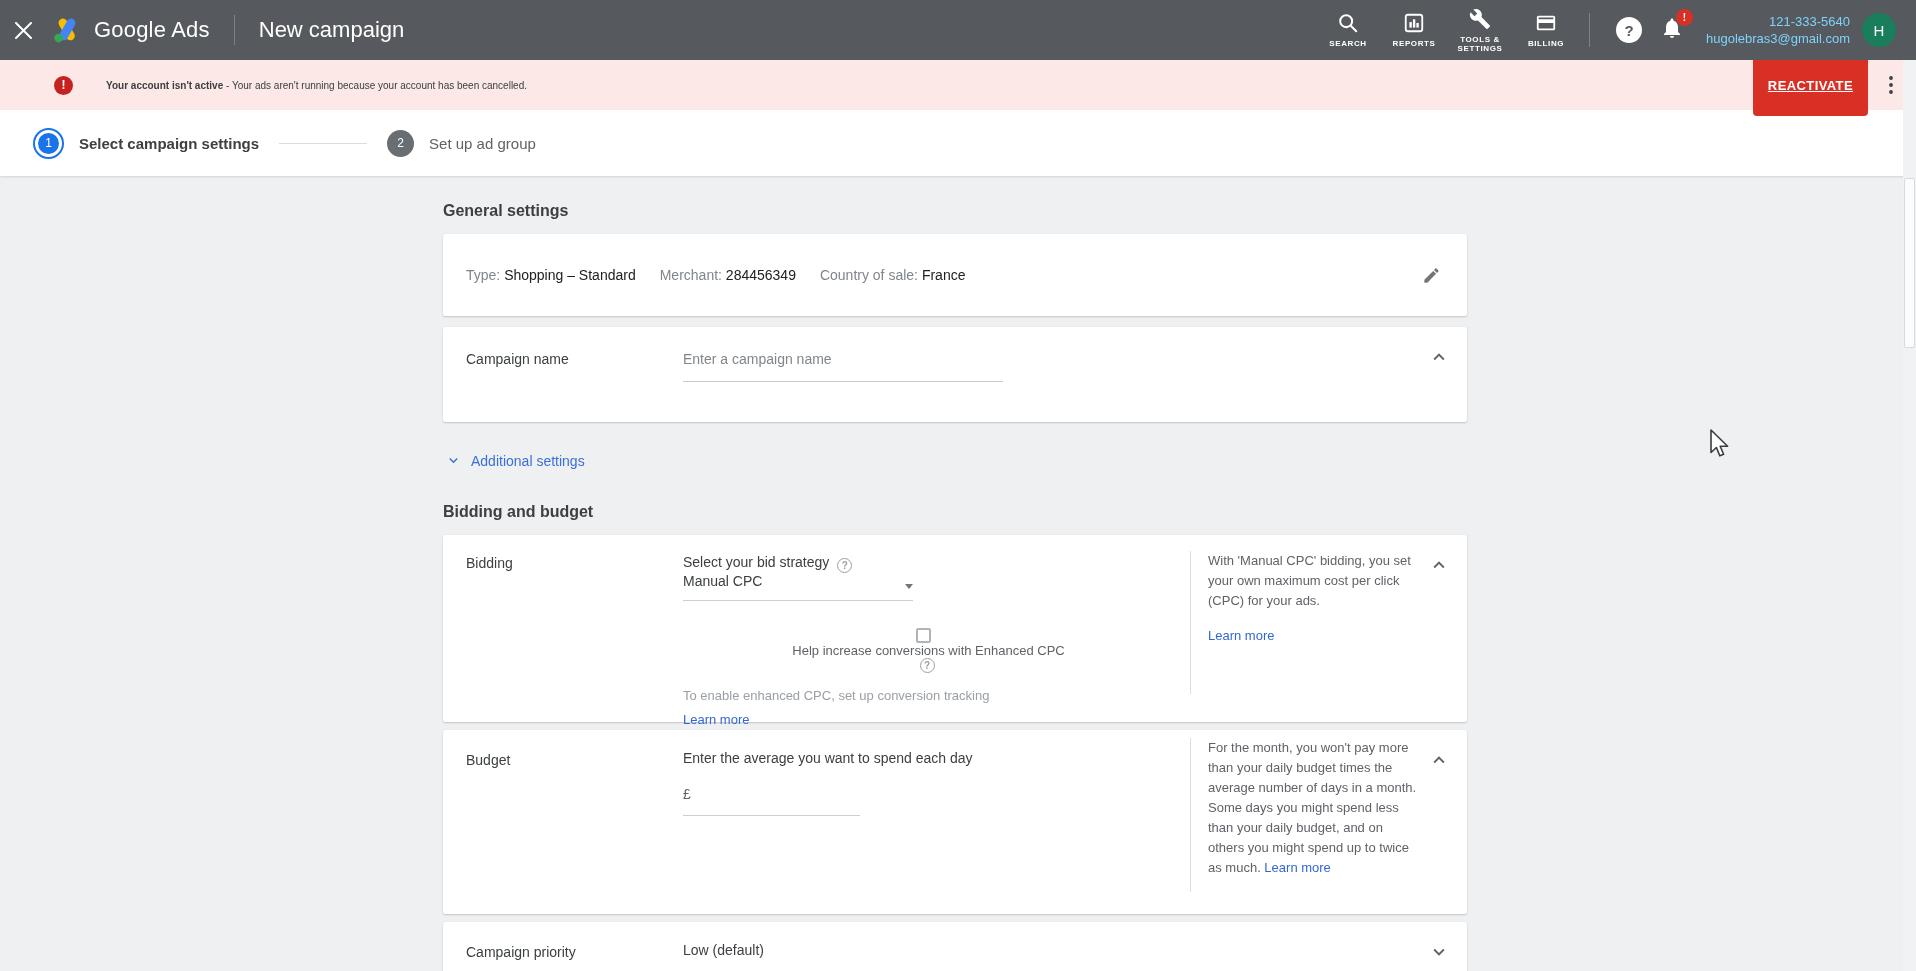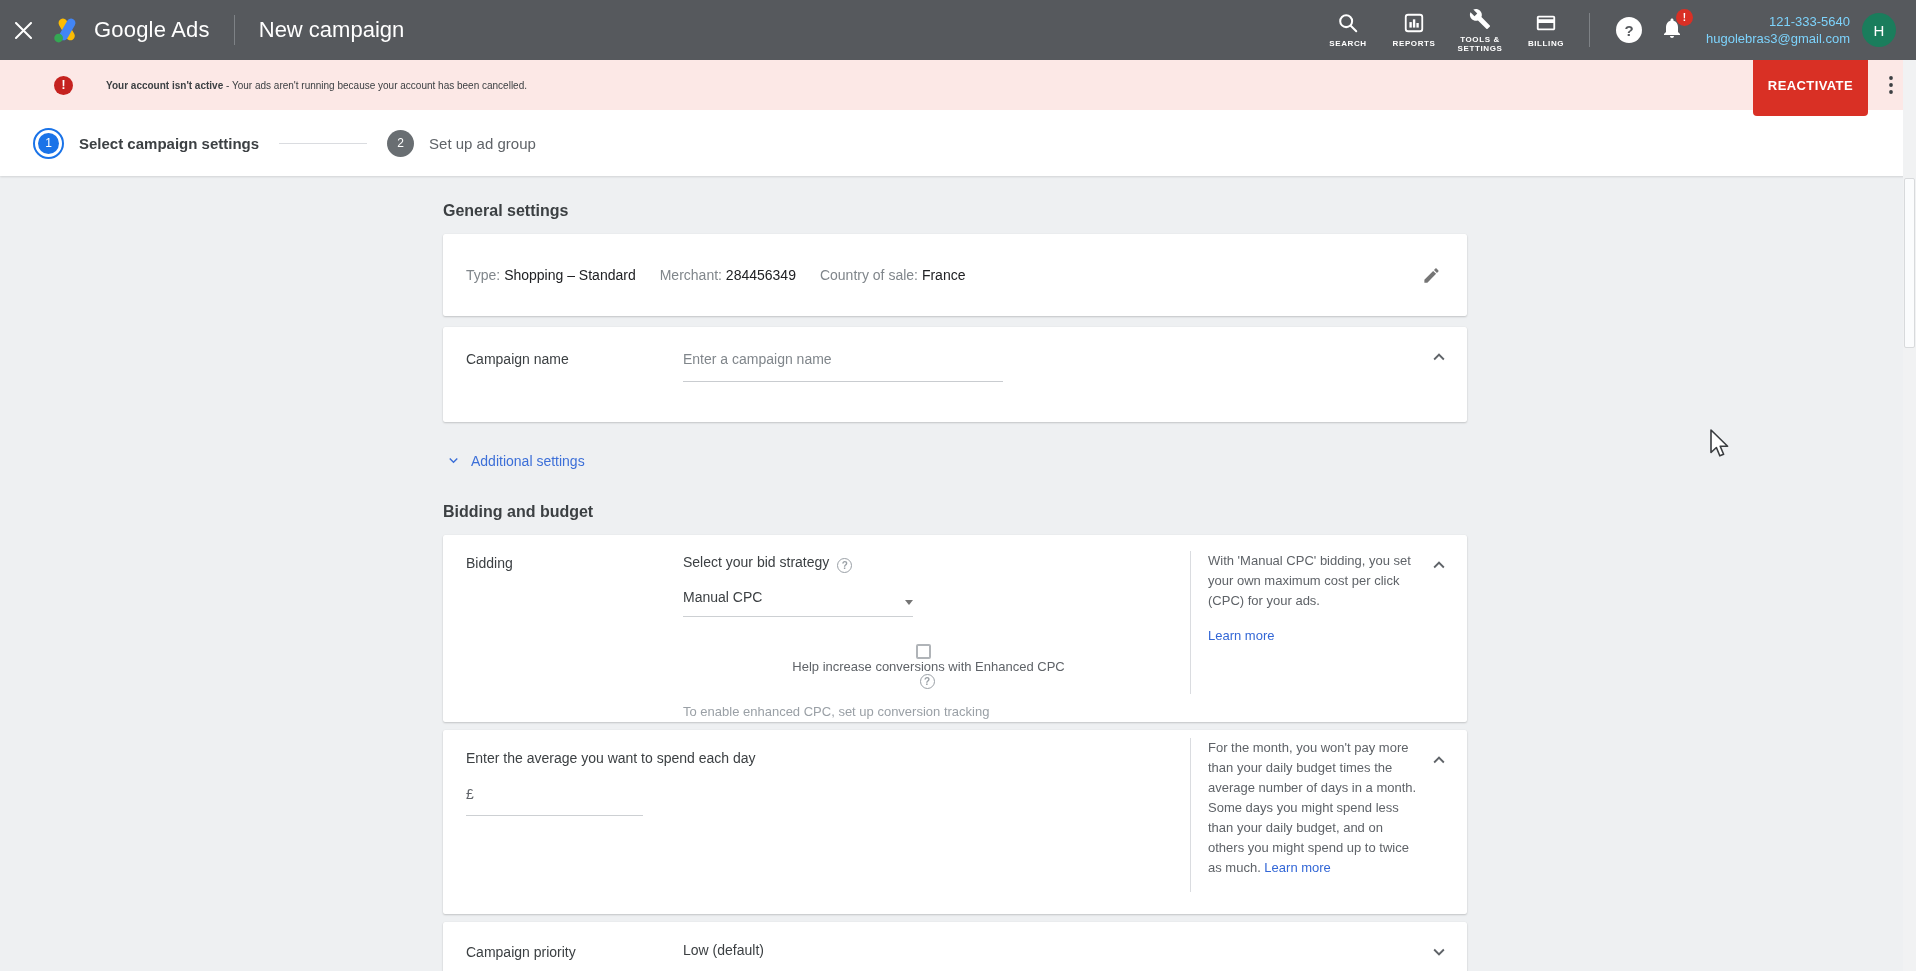--- a/index.html
+++ b/index.html
@@ -23,21 +23,21 @@
   .bell-wrap svg { width:24px; height:24px; }
   .bell-badge { position:absolute; top:-7px; right:-9px; width:17px; height:17px; background:#d93025; border-radius:50%; color:#fff; font-size:10px; font-weight:bold; display:flex; align-items:center; justify-content:center; }
   .account { text-align:right; font-size:13px; line-height:17px; margin:0 12px 0 8px; color:#7dd3fc; }
   .avatar { width:34px; height:34px; border-radius:50%; background:#1a7d5c; color:#fff; font-size:15px; display:flex; align-items:center; justify-content:center; margin-right:8px; cursor:pointer; }
 
   
   .alertbar { position:absolute; top:60px; left:0; right:0; height:50px; background:#fce8e6; display:flex; align-items:center; padding-left:54px; z-index:9; }
   .alert-icon { width:19px; height:19px; border-radius:50%; background:#c5221f; color:#fff; font-size:12px; font-weight:bold; display:flex; align-items:center; justify-content:center; flex:none; }
   .alert-text { margin-left:33px; font-size:10px; color:#3c4043; }
   .alert-text b { font-weight:bold; }
-  .reactivate-btn { margin-left:auto; background:#d93025; color:#fff; border:none; border-radius:4px; font-size:13px; font-weight:bold; letter-spacing:.4px; padding:23px 15px; cursor:pointer; font-family:inherit; }
+  .reactivate-btn { margin-left:auto; background:#d93025; color:#fff; border:none; border-radius:4px; font-size:13px; font-weight:bold; letter-spacing:.4px; padding:23px 15px; cursor:pointer; font-family:inherit;text-decoration:underline; }
   .kebab { width:34px; height:34px; display:flex; align-items:center; justify-content:center; margin:0 8px 0 6px; cursor:pointer; }
 
   
   .stepper { position:absolute; top:110px; left:0; right:0; height:66px; background:#fff; display:flex; align-items:center; padding-left:33px; box-shadow:0 1px 2px rgba(0,0,0,.12); z-index:8; }
   .step { display:flex; align-items:center; }
   .step-ring { width:31px; height:31px; border:2px solid #1a73e8; border-radius:50%; display:flex; align-items:center; justify-content:center; flex:none; }
   .step-circle-active { width:21px; height:21px; background:#1a73e8; border-radius:50%; color:#fff; font-size:12px; display:flex; align-items:center; justify-content:center; }
   .step-label-active { margin-left:15px; font-size:15px; font-weight:bold; color:#3c4043; }
   .step-connector { width:88px; height:1px; background:#dadce0; margin:0 20px; }
   .step-circle { width:27px; height:27px; background:#696e72; border-radius:50%; color:#fff; font-size:12px; display:flex; align-items:center; justify-content:center; flex:none; }
@@ -62,21 +62,21 @@
 
   .additional { display:flex; align-items:center; gap:9px; margin:30px 0 0 2px; cursor:pointer; width:fit-content; }
   .additional span { font-size:14px; color:#3c6fd8; }
 
   .bb-heading { margin-top:34px; }
 
   .card-bidding { height:187px; margin-top:0; padding:18px 24px 0 23px; display:flex; }
   .bid-col { flex:none; width:480px; }
   .inline-help { display:inline-flex; width:15px; height:15px; border:1.5px solid #9aa0a6; border-radius:50%; color:#9aa0a6; font-size:10px; font-weight:bold; align-items:center; justify-content:center; vertical-align:-2px; margin-left:8px; cursor:pointer; }
   .strategy-label { font-size:14px; color:#3c4043; }
-  .dropdown { margin-top:16px; width:230px; border-bottom:1px solid #cdd0d3; padding-bottom:11px; display:flex; align-items:flex-end; justify-content:space-between; font-size:14px; color:#3c4043; cursor:pointer; }
+  .dropdown { width:230px; border-bottom:1px solid #cdd0d3; padding-bottom:11px; display:flex; align-items:flex-end; justify-content:space-between; font-size:14px; color:#3c4043; cursor:pointer; }
   .caret { width:0; height:0; border-left:4.5px solid transparent; border-right:4.5px solid transparent; border-top:5px solid #757575; }
   .checkbox-row { margin-top:27px; display:flex; align-items:center;flex-direction:column; }
   .checkbox { width:15px; height:15px; border:2px solid #b0b4b8; border-radius:2px; background:#fff; flex:none; cursor:pointer; }
   .checkbox-label { font-size:13px; color:#5f6368; margin-left:11px; }
   .note { margin-top:15px; font-size:13px; color:#9aa0a6; }
   .learn-link { display:inline-block; margin-top:9px; font-size:13px; color:#3367d6; text-decoration:none; cursor:pointer; }
 
   .side-panel { position:absolute; left:747px; border-left:1px solid #dadce0; padding-left:17px; width:245px; }
   .side-panel-bidding { top:16px; bottom:28px; }
   .side-panel-budget { top:8px; bottom:22px; }
@@ -255,20 +255,21 @@
         <a class="side-learn side-learn-block">Learn more</a>
       </div>
       <button class="chev-abs">
         <svg width="22" height="22" viewBox="0 0 24 24">
             <path fill="#5f6368" d="M12 8l-6 6 1.41 1.41L12 10.83l4.59 4.58L18 14z"></path>
           </svg>
       </button>
     </section>
 
     <section class="card card-budget">
+      <div class="field-label">Budget</div>
       <div class="bid-col">
         <div class="budget-prompt">Enter the average you want to spend each day</div>
         <div class="currency-field">£</div>
       </div>
       <div class="side-panel side-panel-budget">
         <div class="side-text"><span>For the month, you won't pay more than your daily budget times the average number of days in a month. Some days you might spend less than your daily budget, and on others you might spend up to twice as much. </span><a class="side-learn">Learn more</a></div>
       </div>
       <button class="chev-abs">
         <svg width="22" height="22" viewBox="0 0 24 24">
             <path fill="#5f6368" d="M12 8l-6 6 1.41 1.41L12 10.83l4.59 4.58L18 14z"></path>

